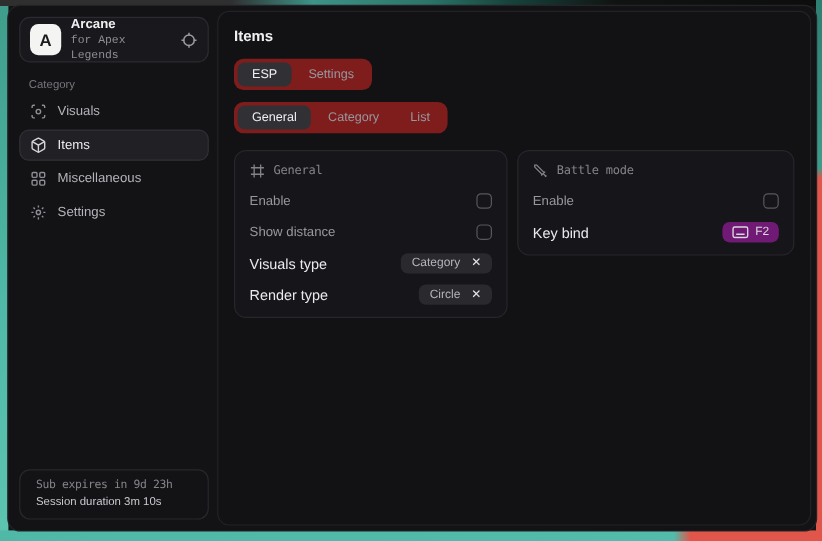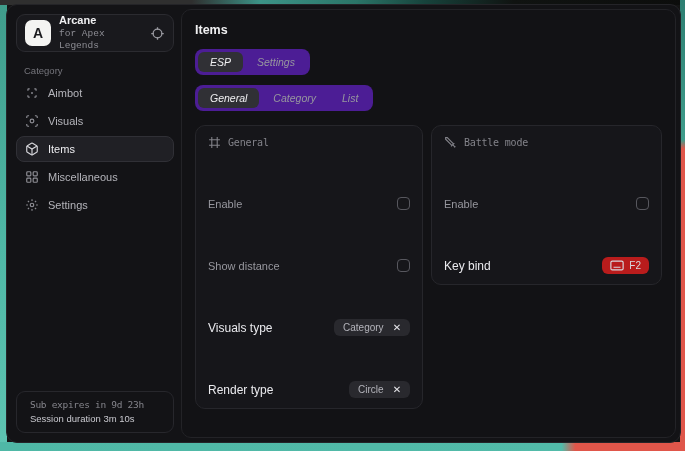--- a/index.html
+++ b/index.html
@@ -38,42 +38,42 @@
 
   .side-footer { margin-top:auto; border:1px solid #27272c; border-radius:9px; padding:6px 13px; line-height:1.5; }
   .foot-line1 { font-family:"DejaVu Sans Mono", monospace; font-size:9.5px; color:#84848b; letter-spacing:-0.3px; }
   .foot-line2 { font-size:9.5px; color:#c9c9cf; }
 
   
   .main { flex:1; margin-left:2px; border:1px solid #232327; border-radius:10px;
           background:#121215; padding:11px 13px; display:flex; flex-direction:column; min-width:0; }
   .page-title { font-size:12.5px; font-weight:bold; color:#f0f0f2; margin:2px 0 12px 0; }
 
-  .tabbar { display:inline-flex; align-self:flex-start; background:#4c1d95; border-radius:8px; padding:3px; gap:2px; margin-bottom:10px;font-style:italic; }
+  .tabbar { display:inline-flex; align-self:flex-start; background:#7f1d1d; border-radius:8px; padding:3px; gap:2px; margin-bottom:10px; }
   .tab { font-size:10.5px; color:#97979e; padding:4px 12px; border-radius:6px; cursor:default; }
   .tab.sel { background:#303035; color:#f0f0f2; }
 
   .cards { display:flex; gap:8px; align-items:flex-start; margin-top:4px; }
   .card { border:1px solid #26262b; background:#16161a; border-radius:10px; padding:10px 12px;
           display:flex; flex-direction:column; gap:9px; }
   .card.general { width:230px; }
   .card.battle { width:233px; }
   .card-head { display:flex; align-items:center; gap:7px; color:#83838a; margin-bottom:1px; }
   .card-head .ctitle { font-family:"DejaVu Sans Mono", monospace; font-size:10px; letter-spacing:-0.2px; }
-  .row { display:flex; align-items:center; justify-content:space-between; min-height:17px;margin-top:36px; }
+  .row { display:flex; align-items:center; justify-content:space-between; min-height:17px; }
   .row-label { font-size:11px; color:#97979e; }
   .row-label.strong { color:#eaeaee; font-weight:normal; font-size:12px; }
 
   .checkbox { width:13px; height:13px; border:1.5px solid #57575e; border-radius:4px; background:transparent; }
 
   .select-btn { display:flex; align-items:center; gap:9px; background:#29292e; border-radius:6px;
                 padding:3px 9px; font-size:10px; color:#b4b4bb; cursor:default; }
   .select-btn .x { color:#e8e8ec; font-size:10px; line-height:1; }
 
-  .key-badge { display:flex; gap:5px; background:#b91c1c; border-radius:6px;
+  .key-badge { display:flex; gap:5px; background:#701a75; border-radius:6px;
                padding:3px 8px; color:#d8d8dd; font-size:10px; }
   .key-badge svg { display:block; }
 
   svg { display:block; }
 </style>
 </head>
 <body>
 
 <div class="bg-left"></div>
 <div class="bg-top"></div>
@@ -98,32 +98,20 @@
             <line x1="2" y1="12" x2="6" y2="12"></line>
             <line x1="18" y1="12" x2="22" y2="12"></line>
         </svg>
       </span>
     </div>
 
     <div class="cat-label">Category</div>
 
     <div class="nav">
 
-      <div class="nav-item">
-        <span class="nico">
-          <svg width="14" height="14" viewBox="0 0 24 24" fill="none" stroke="currentColor" stroke-width="2">
-            <path d="M5 8V6a1 1 0 0 1 1-1h2"></path>
-              <path d="M16 5h2a1 1 0 0 1 1 1v2"></path>
-              <path d="M19 16v2a1 1 0 0 1-1 1h-2"></path>
-              <path d="M8 19H6a1 1 0 0 1-1-1v-2"></path>
-              <circle cx="12" cy="12" r="1.6" fill="currentColor" stroke="none"></circle>
-          </svg>
-        </span>
-        <span>Aimbot</span>
-      </div>
 
       <div class="nav-item">
         <span class="nico">
           <svg width="14" height="14" viewBox="0 0 24 24" fill="none" stroke="currentColor" stroke-width="2">
             <path d="M3 7V5a2 2 0 0 1 2-2h2"></path>
               <path d="M17 3h2a2 2 0 0 1 2 2v2"></path>
               <path d="M21 17v2a2 2 0 0 1-2 2h-2"></path>
               <path d="M7 21H5a2 2 0 0 1-2-2v-2"></path>
               <circle cx="12" cy="12" r="3.2"></circle>
           </svg>

